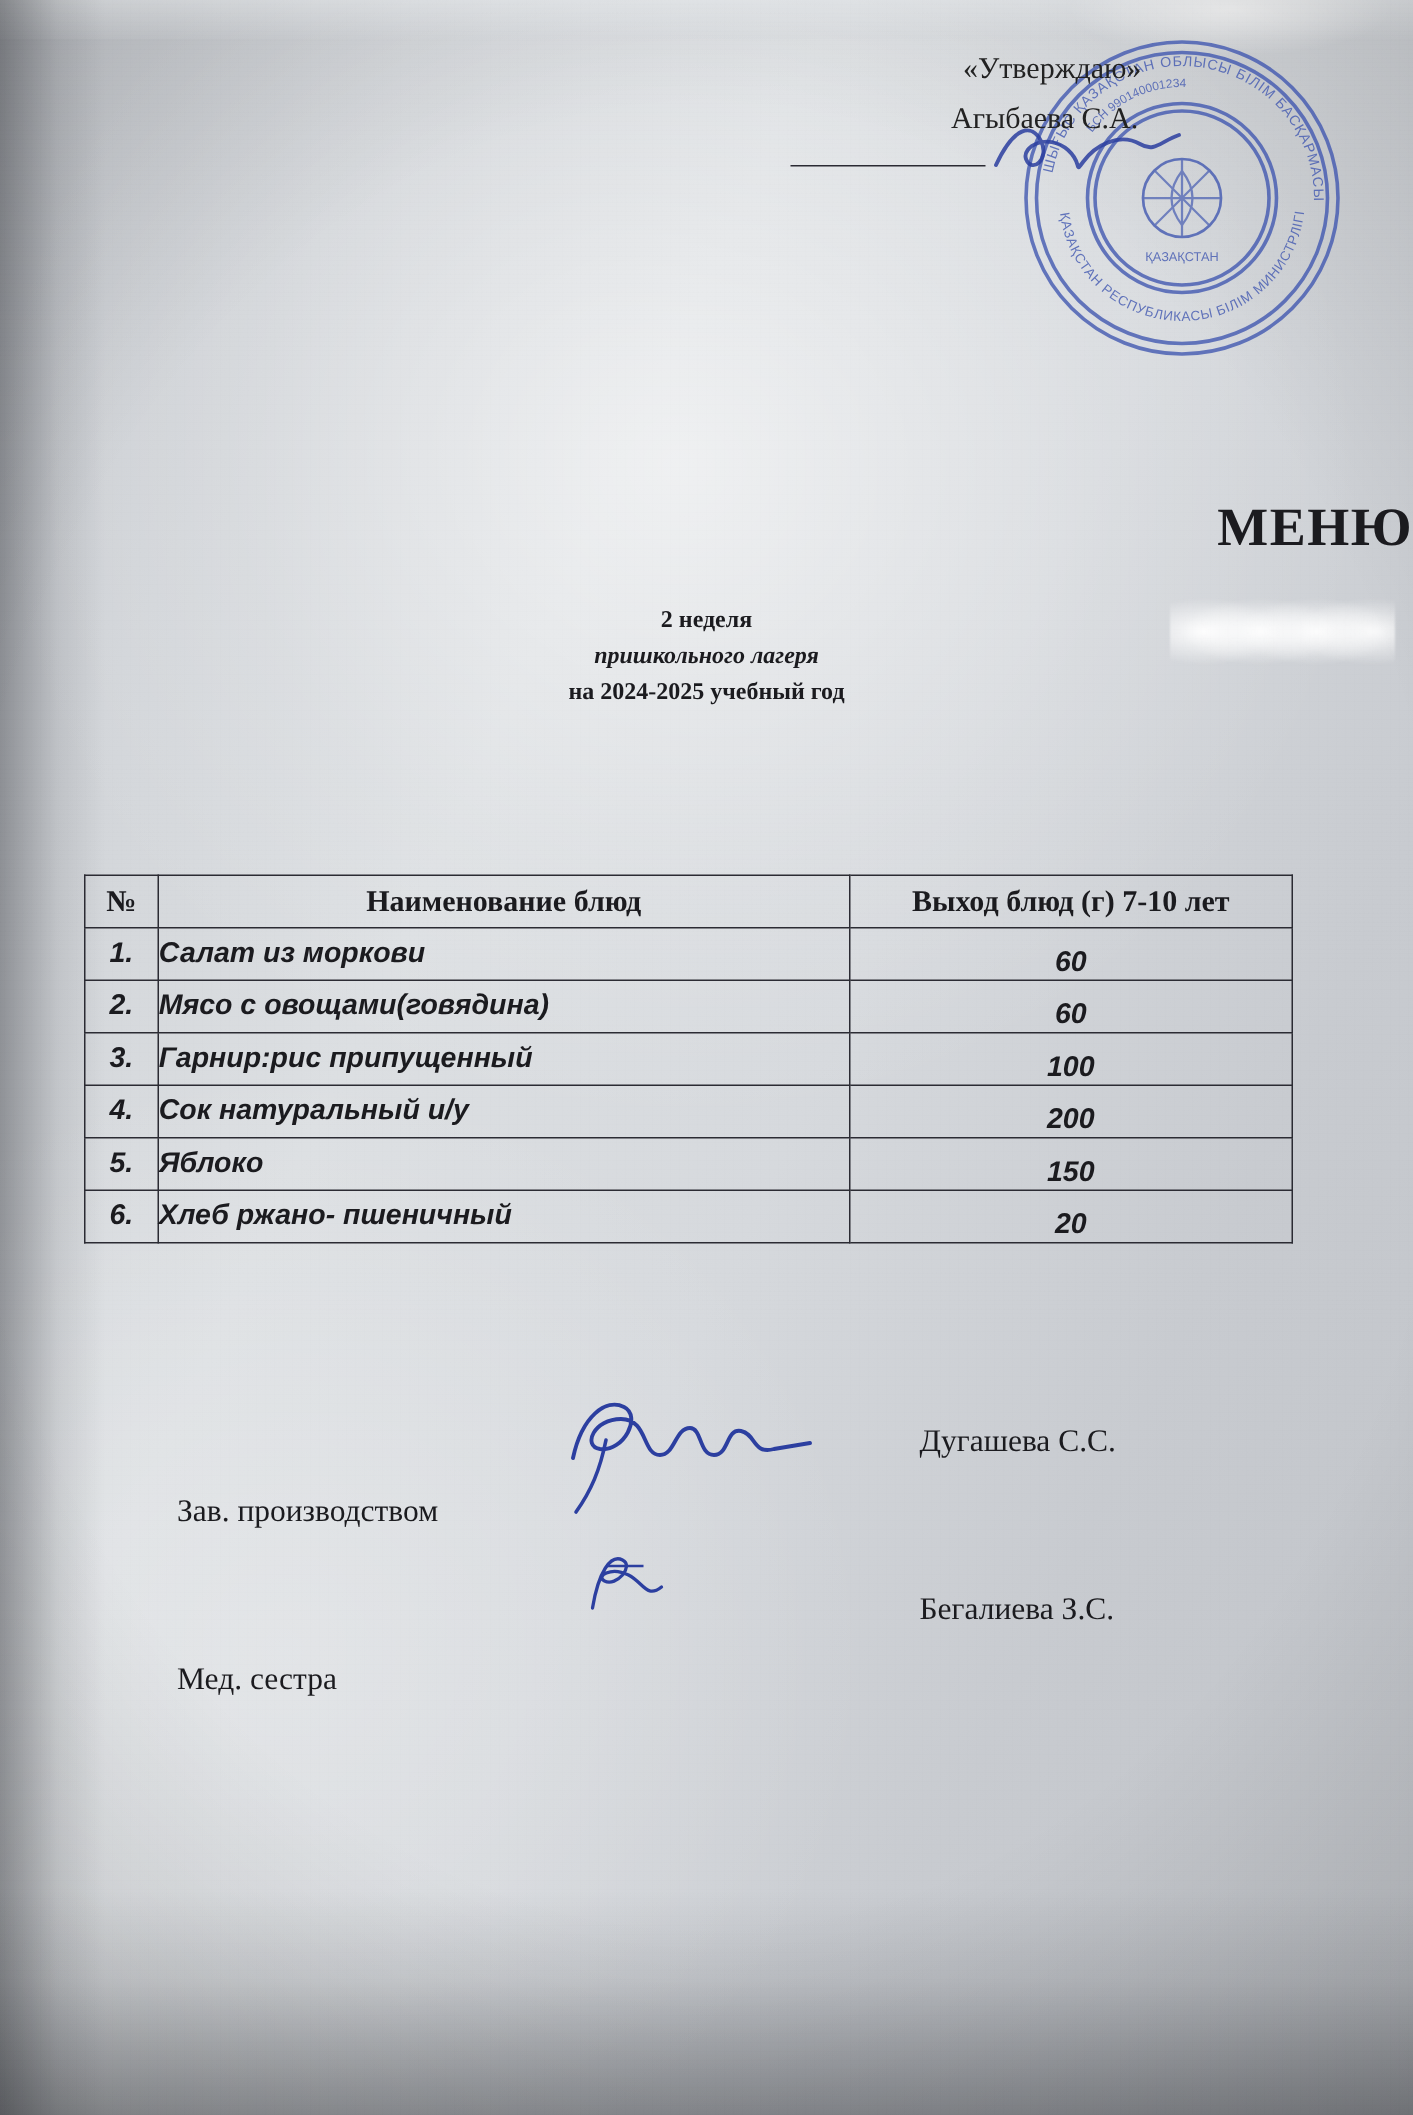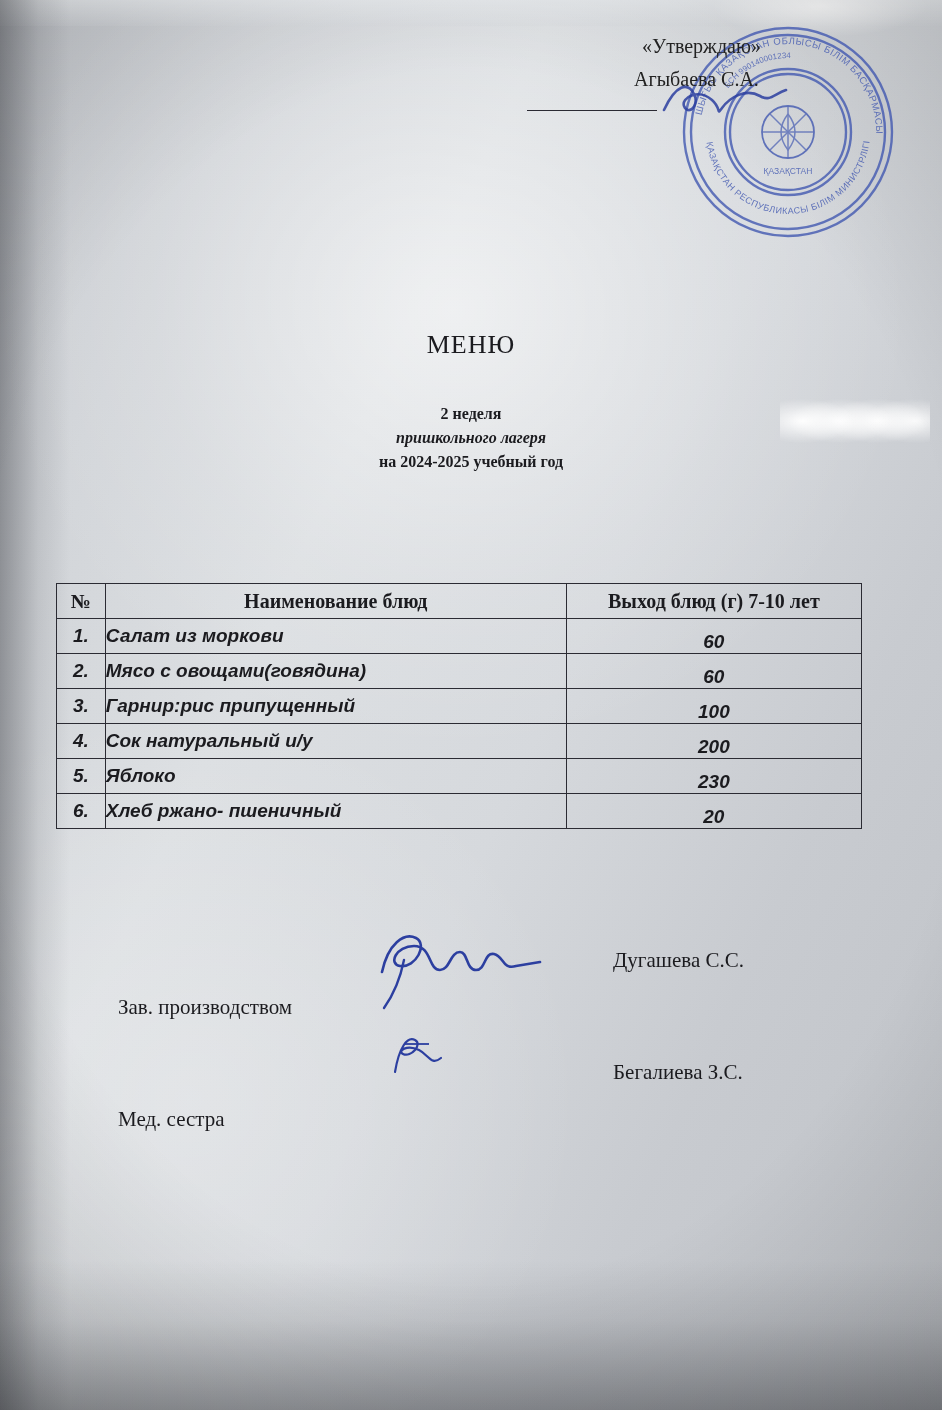--- a/index.html
+++ b/index.html
@@ -117,23 +117,23 @@
     height: 44px;
     z-index: 5;
     opacity: 0.85;
   }
 
   
   #title {
     position: absolute;
     top: 330px;
     left: 0; right: 0;
-    text-align: center;
-    font-size: 26px;
-    font-weight: normal;
+    text-align: right;
+    font-size: 36px;
+    font-weight: bold;
     letter-spacing: 1px;
     z-index: 4;
   }
   #subtitle {
     position: absolute;
     top: 402px;
     left: 0; right: 0;
     text-align: center;
     font-size: 16px;
     font-weight: bold;
@@ -288,21 +288,21 @@
         <td class="c-out">100</td>
       </tr>
       <tr>
         <td class="c-num">4.</td>
         <td class="c-name">Сок натуральный и/у</td>
         <td class="c-out">200</td>
       </tr>
       <tr>
         <td class="c-num">5.</td>
         <td class="c-name">Яблоко</td>
-        <td class="c-out">230</td>
+        <td class="c-out">150</td>
       </tr>
       <tr>
         <td class="c-num">6.</td>
         <td class="c-name">Хлеб ржано- пшеничный</td>
         <td class="c-out">20</td>
       </tr>
     </tbody>
   </table>
 
   <div class="foot-row" id="foot1">

